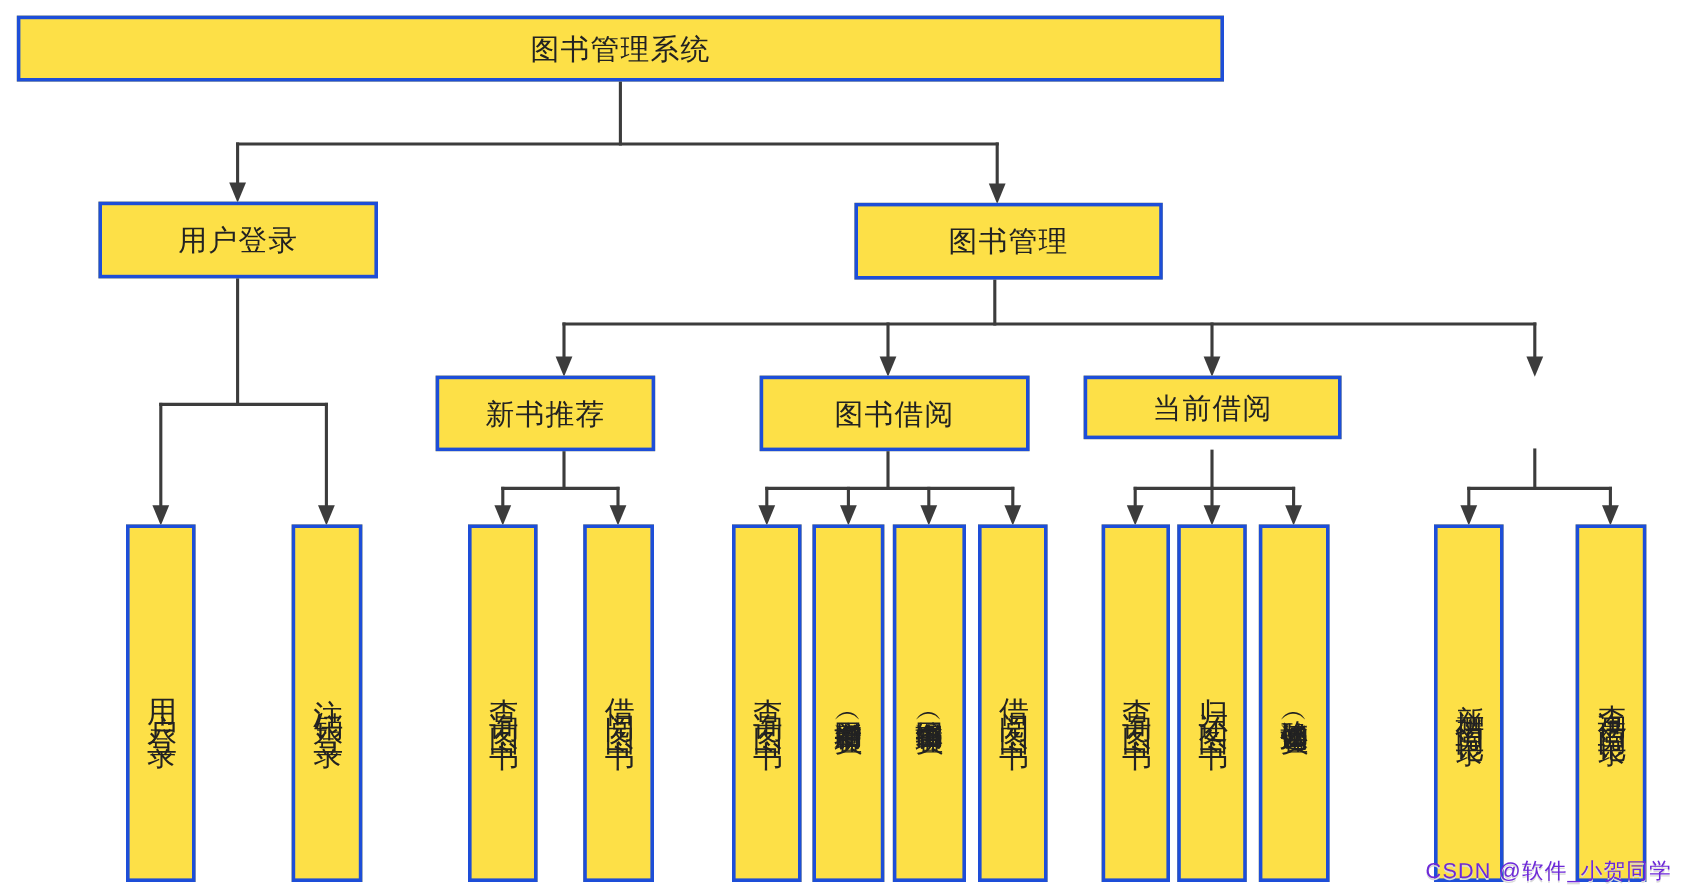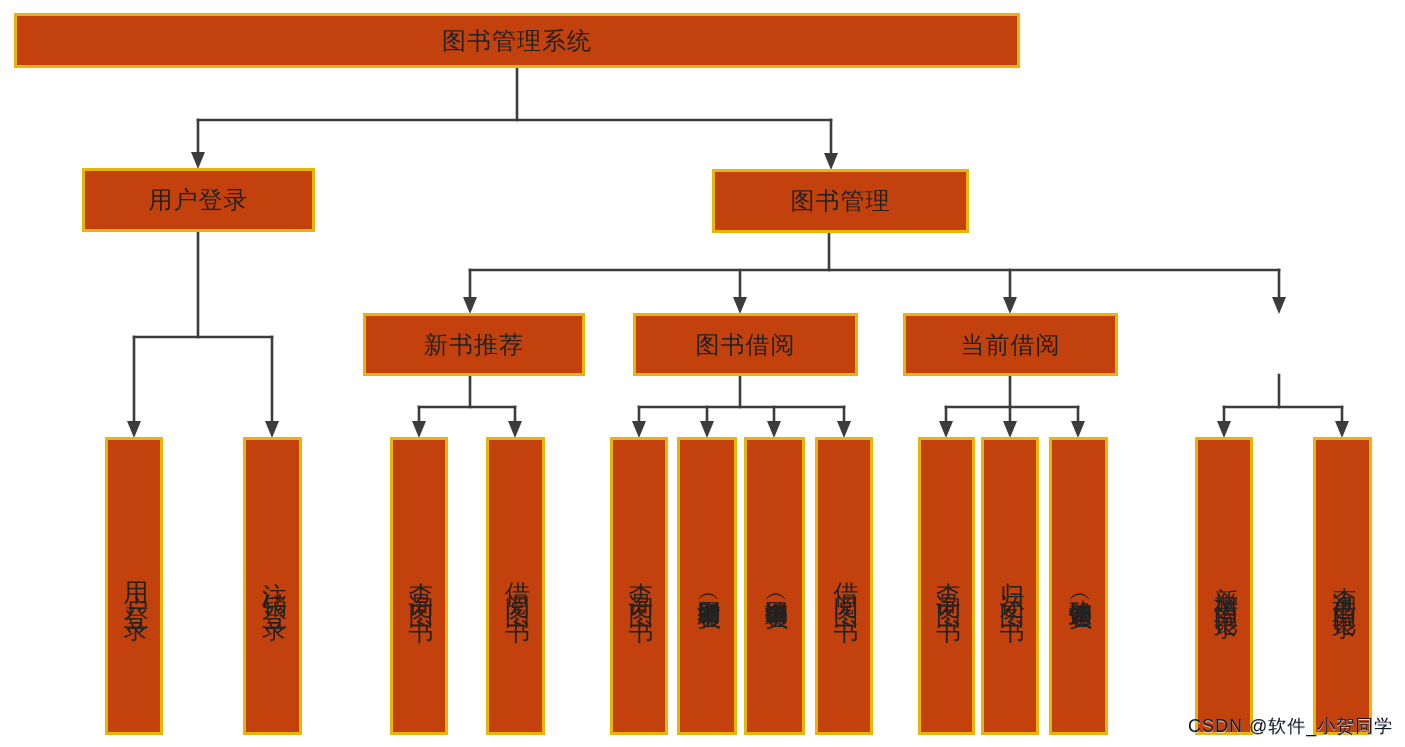--- a/index.html
+++ b/index.html
@@ -4,38 +4,37 @@
 <style>
   html,body{margin:0;padding:0;background:#ffffff;}
   body{
     font-family:"Liberation Sans","DejaVu Sans",sans-serif;
     width:1405px;height:747px;position:relative;overflow:hidden;
   }
   #canvas{position:absolute;left:0;top:0;width:1405px;height:747px;background:#ffffff;}
   #connectors{position:absolute;left:0;top:0;z-index:1;}
   .box{
     position:absolute;z-index:2;box-sizing:border-box;
-    background:#c2410c;border:3px solid #eab308;
+    background:#fde047;border:3px solid #1d4ed8;
     display:flex;align-items:center;justify-content:center;
     color:#222222;
-    font-family:Liberation Mono, monospace;
   }
   .box.h span{font-size:24px;letter-spacing:1px;white-space:nowrap;}
   .box.root span{font-size:24px;}
   .box.v span{
     writing-mode:vertical-rl;
     font-size:25px;line-height:1;white-space:nowrap;
   }
   .box.v.short span{letter-spacing:12px;}
   .box.v.mid span{letter-spacing:6px;font-size:24px;}
   .box.v.long span{letter-spacing:1px;font-size:23px;}
   #watermark{
     position:absolute;z-index:3;
     left:1188px;top:714px;
-    font-size:18px;color:#0f172a;
+    font-size:18px;color:#6d28d9;
     letter-spacing:1px;white-space:nowrap;
     text-shadow:0 1px 0 #d9d9d9;
   }
 </style>
 </head>
 <body>
 
 <div id="canvas">
 
   <svg id="connectors" width="1405" height="747" viewBox="0 0 1405 747">
@@ -108,27 +107,27 @@
     <span>图书管理系统</span>
   </div>
 
   <div class="box h" style="left:82px;top:168px;width:233px;height:64px">
     <span>用户登录</span>
   </div>
   <div class="box h" style="left:712px;top:169px;width:257px;height:64px">
     <span>图书管理</span>
   </div>
 
-  <div class="box h" style="left:363px;top:313px;width:222px;height:63px">
+  <div class="box h" style="left:363px;top:313px;width:183px;height:63px">
     <span>新书推荐</span>
   </div>
   <div class="box h" style="left:633px;top:313px;width:225px;height:63px">
     <span>图书借阅</span>
   </div>
-  <div class="box h" style="left:903px;top:313px;width:215px;height:63px">
+  <div class="box h" style="left:903px;top:313px;width:215px;height:53px">
     <span>当前借阅</span>
   </div>
 
   <div class="box v short" style="left:105px;top:437px;width:58px;height:298px">
     <span>用户登录</span>
   </div>
   <div class="box v short" style="left:243px;top:437px;width:59px;height:298px">
     <span>注销登录</span>
   </div>
 

